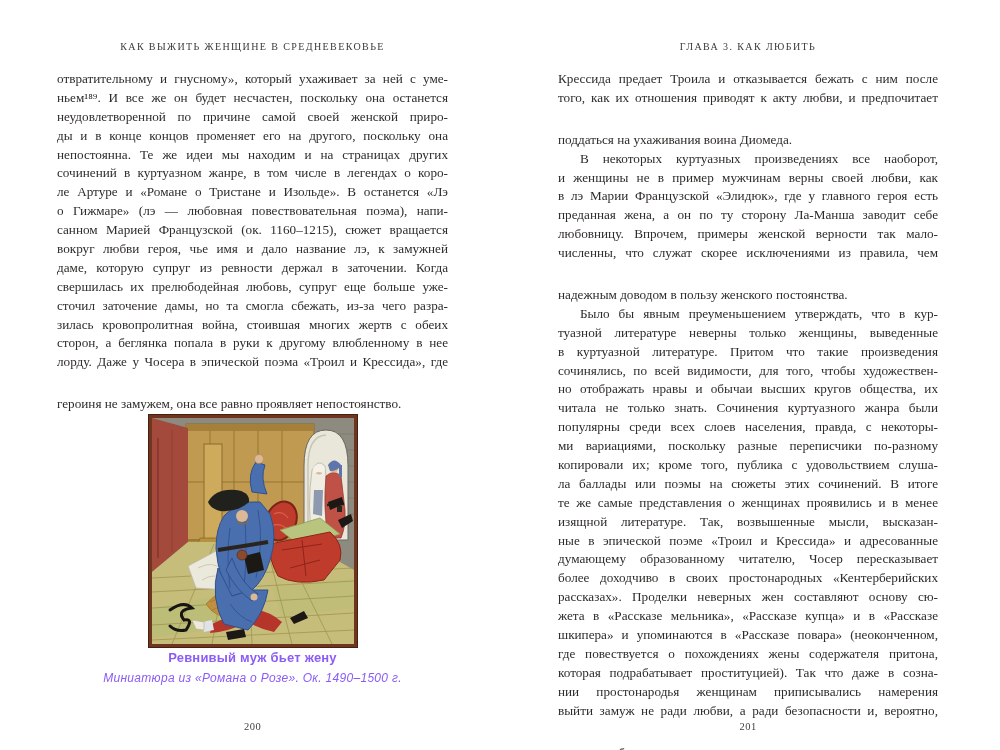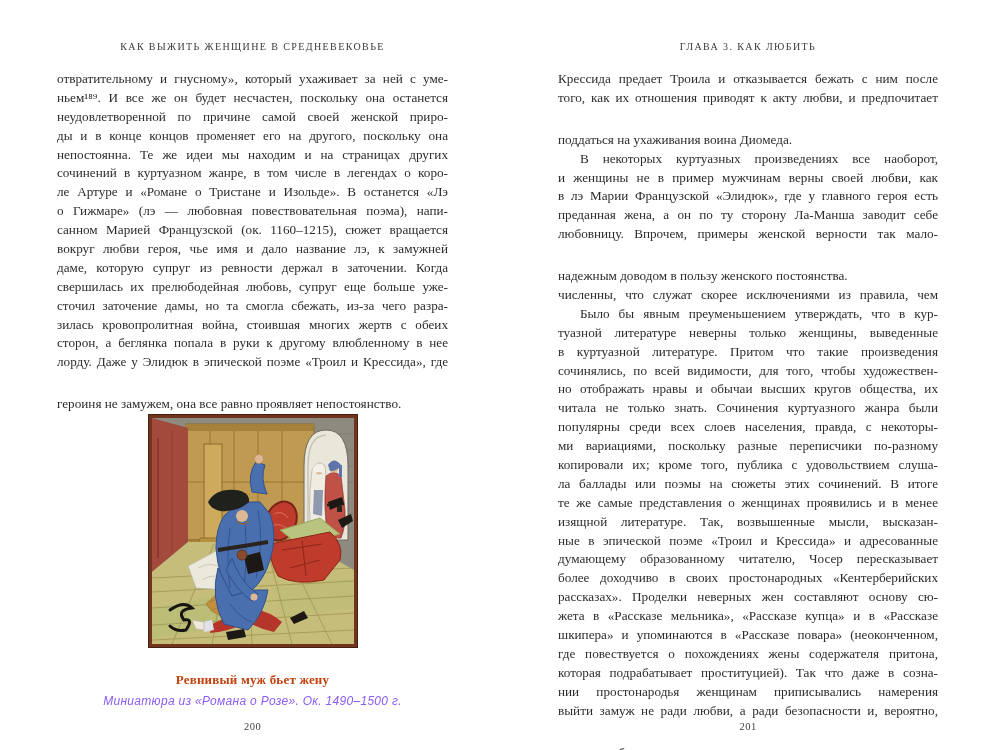--- a/index.html
+++ b/index.html
@@ -20,22 +20,22 @@
     text-align:justify;text-align-last:justify;white-space:normal;
   }
   .line.indent{text-indent:22px;}
   .line.para-end{text-align-last:left;margin-top:23px;}
   .figure-wrap{position:absolute;top:399px;left:0;right:0;text-align:center;}
   .figure-frame{
     display:inline-block;border:3px solid #70341f;outline:1px solid #45220f;
     line-height:0;background:#c6bd7a;
   }
   .caption-title{
-    margin-top:24px;font-family:Liberation Serif, serif;font-weight:bold;
-    font-size:13px;color:#c2410c;letter-spacing:.2px;
+    margin-top:2px;font-family:Liberation Sans, sans-serif;font-weight:bold;
+    font-size:13px;color:#8b5cf6;letter-spacing:.2px;
   }
   .caption-credit{
     margin-top:6px;font-family:"Liberation Sans", sans-serif;font-style:italic;
     font-size:12px;color:#8b5cf6;letter-spacing:.3px;
   }
   .page-number{
     position:absolute;top:705px;left:0;right:0;text-align:center;
     font-size:10.5px;color:#44423e;letter-spacing:.5px;
   }
 </style>
@@ -54,21 +54,21 @@
       <div class="line">сочинений в куртуазном жанре, в том числе в легендах о коро-</div>
       <div class="line">ле Артуре и «Романе о Тристане и Изольде». В останется «Лэ</div>
       <div class="line">о Гижмаре» (лэ — любовная повествовательная поэма), напи-</div>
       <div class="line">санном Марией Французской (ок. 1160–1215), сюжет вращается</div>
       <div class="line">вокруг любви героя, чье имя и дало название лэ, к замужней</div>
       <div class="line">даме, которую супруг из ревности держал в заточении. Когда</div>
       <div class="line">свершилась их прелюбодейная любовь, супруг еще больше уже-</div>
       <div class="line">сточил заточение дамы, но та смогла сбежать, из-за чего разра-</div>
       <div class="line">зилась кровопролитная война, стоившая многих жертв с обеих</div>
       <div class="line">сторон, а беглянка попала в руки к другому влюбленному в нее</div>
-      <div class="line">лорду. Даже у Элидюк в эпической поэме «Троил и Крессида», где</div>
+      <div class="line">лорду. Даже у Чосера в эпической поэма «Троил и Крессида», где</div>
       <div class="line para-end">героиня не замужем, она все равно проявляет непостоянство.</div>
     </div>
 
   <div class="figure-wrap">
     <div class="figure-frame">
       <svg width="202" height="226" viewBox="0 0 202 226">
 
         <g>
           <rect x="0" y="0" width="202" height="154" fill="#8d8b80"></rect>
           <g stroke="#7b796e" stroke-width="0.7">
@@ -199,22 +199,22 @@
 
   <div class="text-block" id="right-lines">
       <div class="line">Крессида предает Троила и отказывается бежать с ним после</div>
       <div class="line">того, как их отношения приводят к акту любви, и предпочитает</div>
       <div class="line para-end">поддаться на ухаживания воина Диомеда.</div>
       <div class="line indent">В некоторых куртуазных произведениях все наоборот,</div>
       <div class="line">и женщины не в пример мужчинам верны своей любви, как</div>
       <div class="line">в лэ Марии Французской «Элидюк», где у главного героя есть</div>
       <div class="line">преданная жена, а он по ту сторону Ла-Манша заводит себе</div>
       <div class="line">любовницу. Впрочем, примеры женской верности так мало-</div>
+      <div class="line">численны, что служат скорее исключениями из правила, чем</div>
       <div class="line para-end">надежным доводом в пользу женского постоянства.</div>
-      <div class="line">численны, что служат скорее исключениями из правила, чем</div>
       <div class="line indent">Было бы явным преуменьшением утверждать, что в кур-</div>
       <div class="line">туазной литературе неверны только женщины, выведенные</div>
       <div class="line">в куртуазной литературе. Притом что такие произведения</div>
       <div class="line">сочинялись, по всей видимости, для того, чтобы художествен-</div>
       <div class="line">но отображать нравы и обычаи высших кругов общества, их</div>
       <div class="line">читала не только знать. Сочинения куртуазного жанра были</div>
       <div class="line">популярны среди всех слоев населения, правда, с некоторы-</div>
       <div class="line">ми вариациями, поскольку разные переписчики по-разному</div>
       <div class="line">копировали их; кроме того, публика с удовольствием слуша-</div>
       <div class="line">ла баллады или поэмы на сюжеты этих сочинений. В итоге</div>

